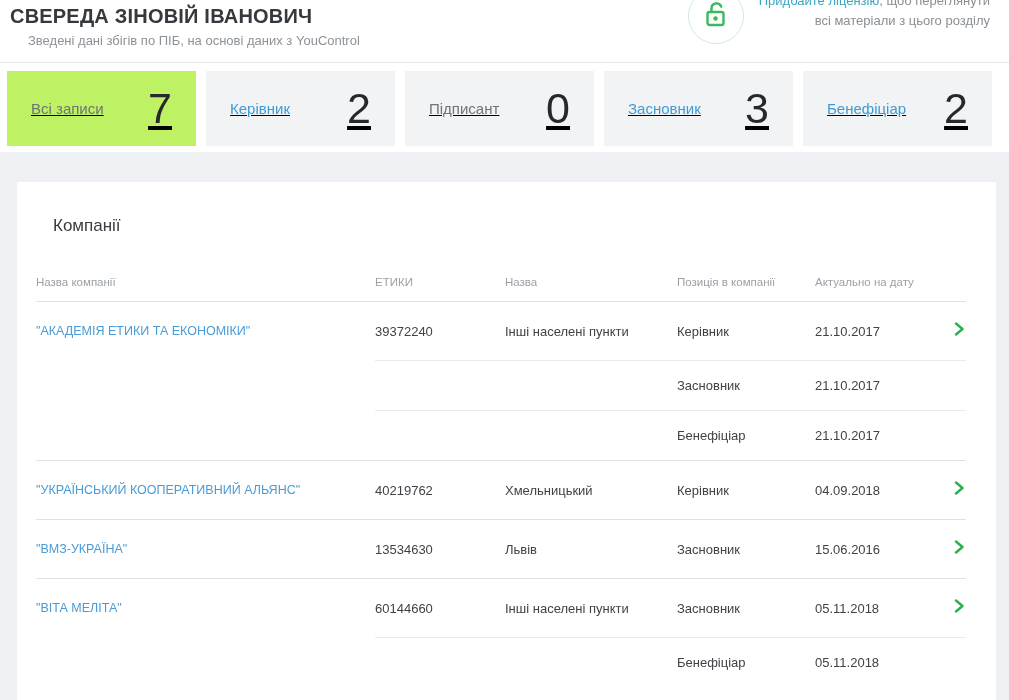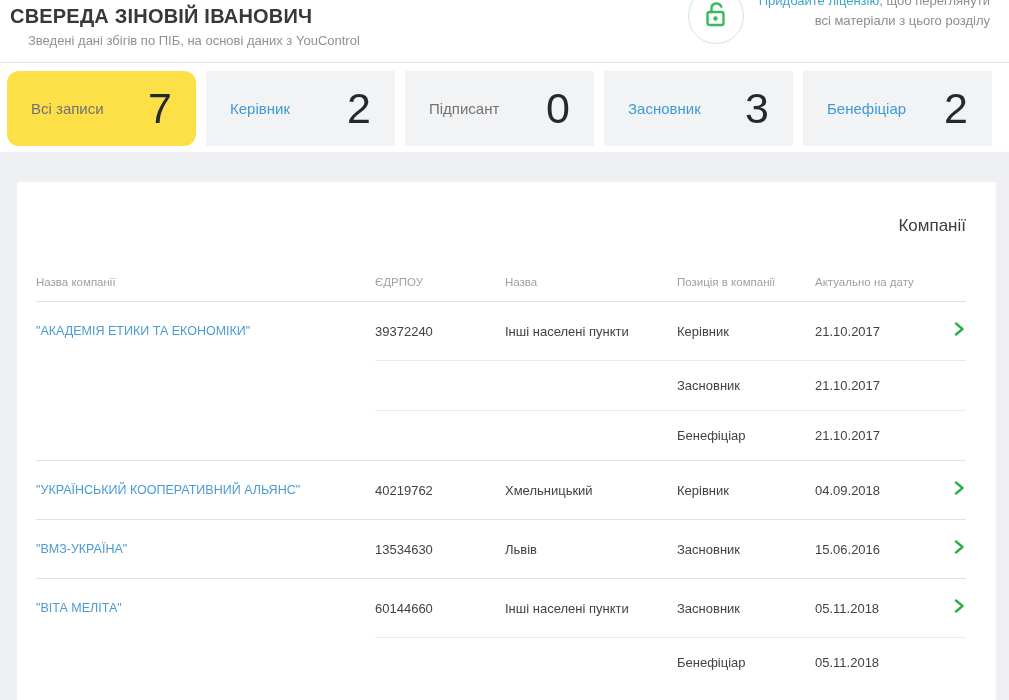--- a/index.html
+++ b/index.html
@@ -8,20 +8,21 @@
     overflow: hidden;
     background: #eef0f3;
     font-family: "Liberation Sans", sans-serif;
     -webkit-font-smoothing: antialiased;
   }
   .header {
     position: relative;
     background: #ffffff;
     height: 152px;
     width: 100%;
+    text-decoration: underline;
   }
   .header-top {
     position: relative;
     height: 62px;
     border-bottom: 1px solid #e7e7e9;
   }
   .page-title {
     position: absolute; left: 10px; top: 5px;
     font-size: 20px; font-weight: bold; color: #35393d;
     letter-spacing: .2px;
@@ -49,40 +50,39 @@
     display: flex; gap: 10px;
     padding: 8px 17px 0 7px;
   }
   .tab {
     flex: 1; height: 75px;
     background: #f2f3f5;
     display: flex; align-items: center; justify-content: space-between;
     padding: 0 24px; box-sizing: border-box;
     cursor: pointer;
   }
-  .tab--active { background: #fde047; border-radius: 12px; }
+  .tab--active { background: #bef264; }
   .tab-label { font-size: 15px; }
   .tab--active .tab-label { color: #6e7377; }
   .tab--link .tab-label { color: #3e9bd5; }
   .tab--disabled .tab-label { color: #737373; }
   .tab-count {
     font-size: 43px; font-weight: 300; color: #25282d;
     font-family: "Liberation Sans", sans-serif;
   }
   .card {
     margin: 30px 13px 0 17px;
     background: #ffffff;
     min-height: 512px;
     padding: 34px 30px 40px 19px;
     box-sizing: border-box;
   }
   .section-title {
     font-size: 17px; font-weight: 400; color: #3a3e42;
-    margin: 0 0 40px 2px;
-    text-align: right;
+    margin: 0 0 40px 17px;
   }
   .trow {
     display: grid;
     grid-template-columns: 339px 130px 172px 138px 137px 1fr;
     align-items: center;
   }
   .thead {
     color: #9ba1a7; font-size: 11.5px;
     padding-bottom: 13px;
     border-bottom: 1px solid #dfe2e5;
@@ -149,21 +149,21 @@
       <span class="tab-count">2</span>
     </div>
   </div>
 </div>
 
 <div class="card">
   <h2 class="section-title">Компанії</h2>
 
   <div class="trow thead">
     <span>Назва компанії</span>
-    <span>ЄДРПОУ</span>
+    <span>ЕТИКИ</span>
     <span>Назва</span>
     <span>Позиція в компанії</span>
     <span>Актуально на дату</span>
     <span></span>
   </div>
 
   <div class="company">
     <div class="trow line">
       <span class="cell"><a class="name-link">"АКАДЕМІЯ ЕТИКИ ТА ЕКОНОМІКИ"</a></span>
       <span class="cell">39372240</span>

